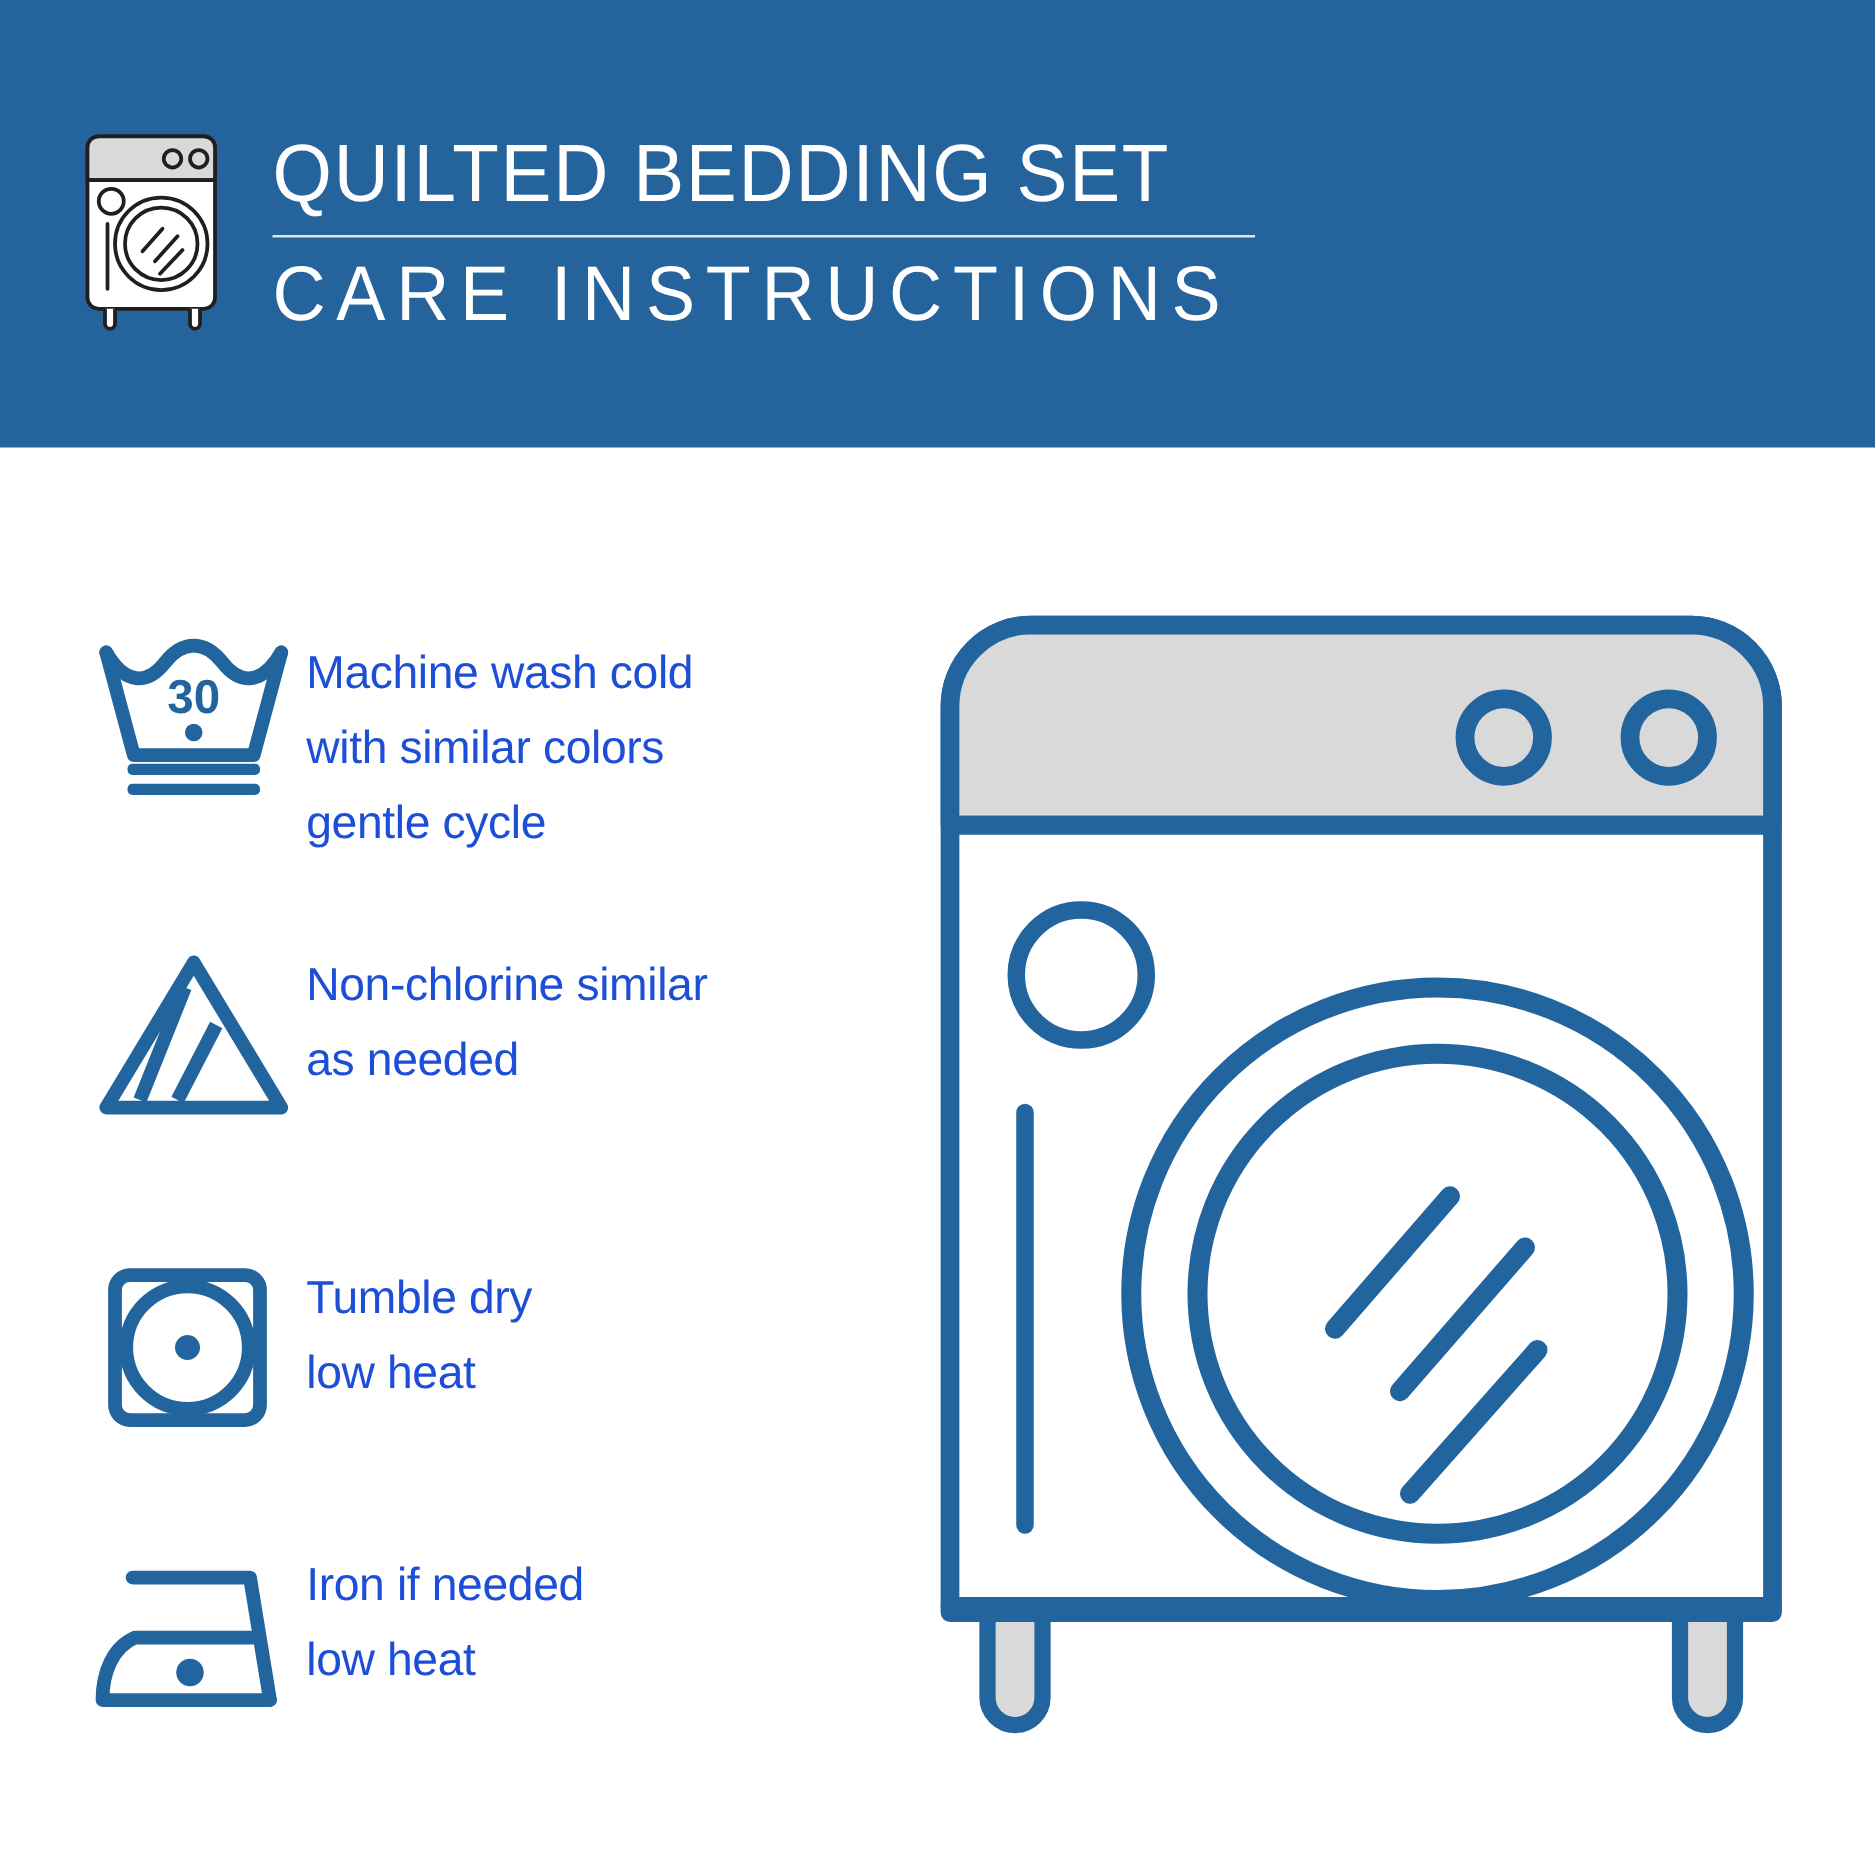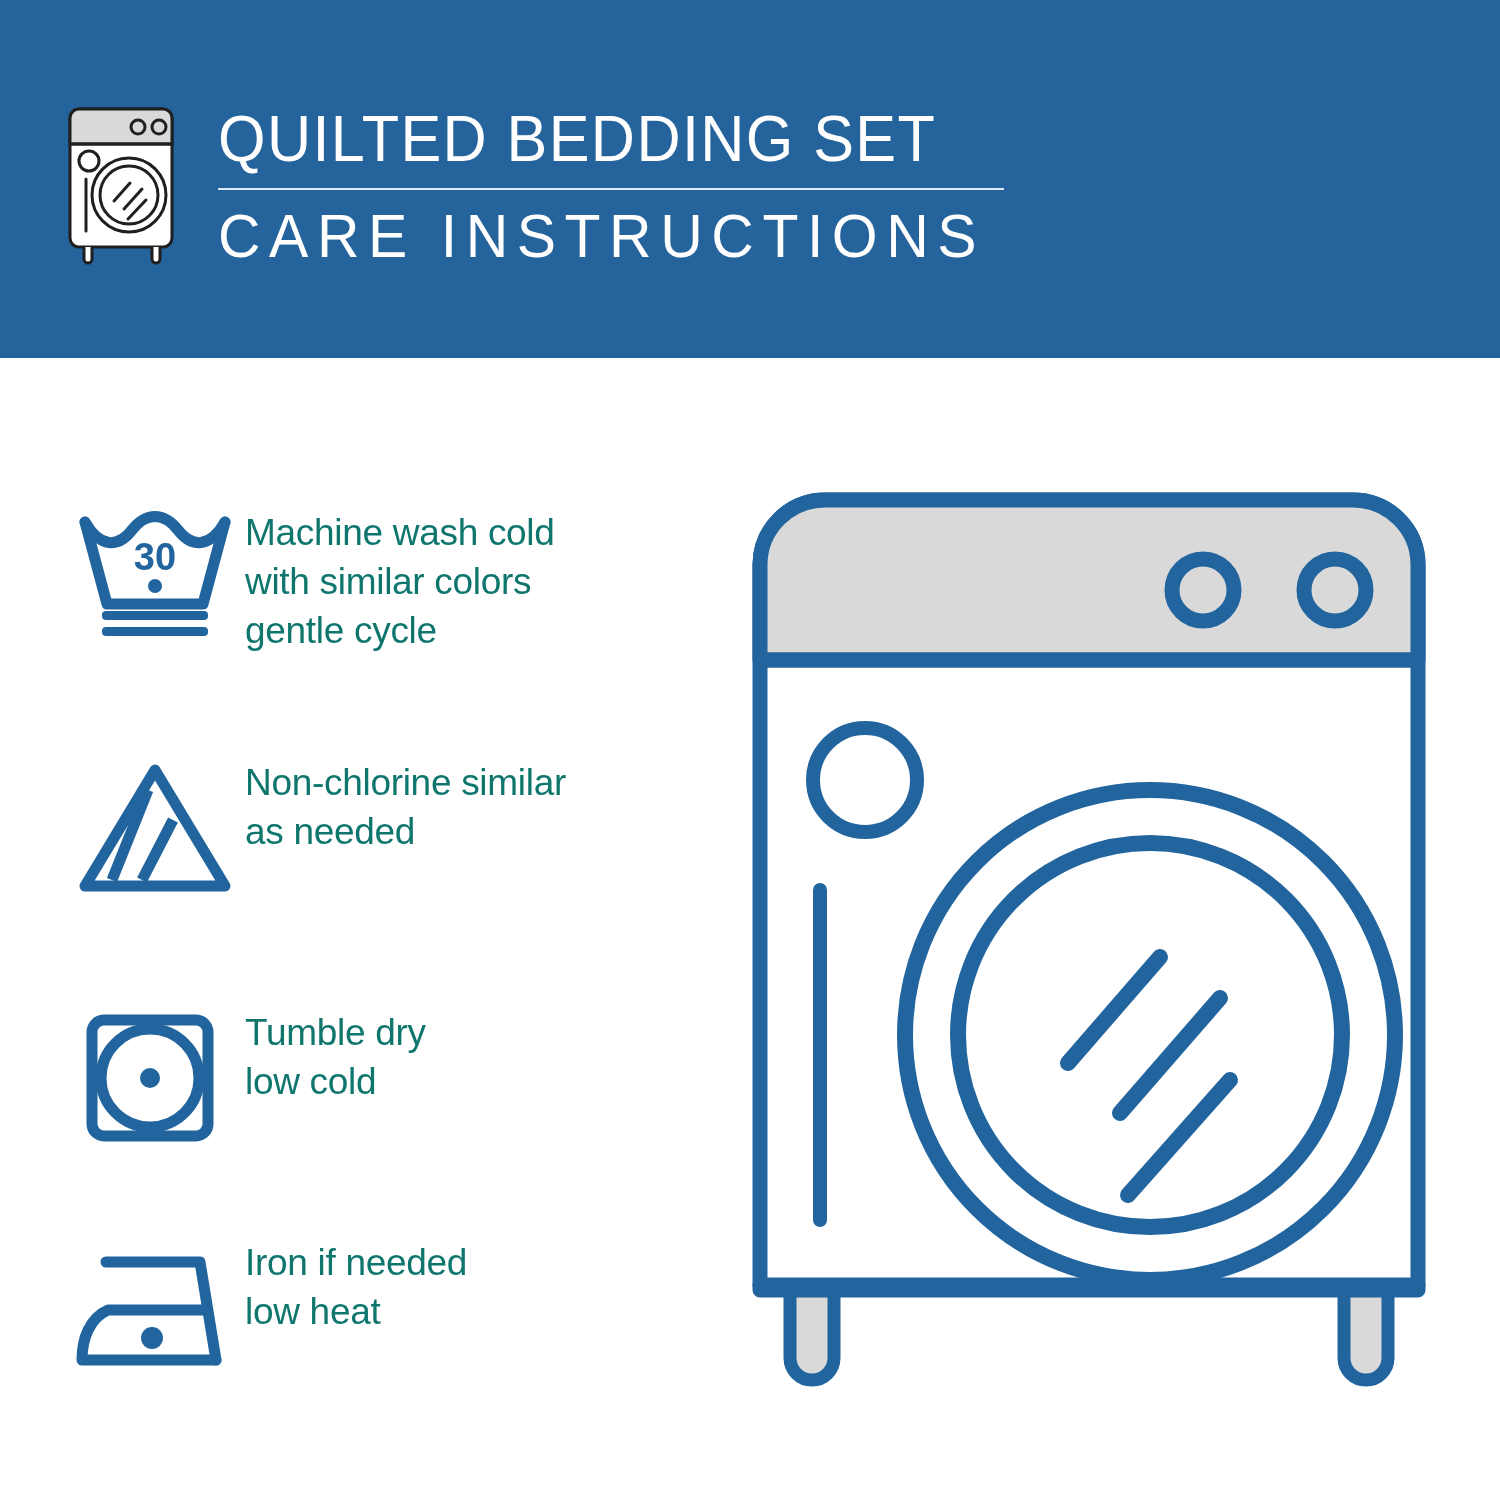--- a/index.html
+++ b/index.html
@@ -98,22 +98,22 @@
     flex: 0 0 175px;
     display: flex;
     align-items: center;
     justify-content: flex-start;
   }
 
   .care-row-text {
     flex: 1 1 auto;
     font-family: "Liberation Sans", sans-serif;
     font-size: 37px;
-    line-height: 49px;
-    color: #0f766e;
+    line-height: 60px;
+    color: #1d4ed8;
     letter-spacing: -0.3px;
     white-space: pre-line;
   }
 
   #care-row-0 { top: 150px; }
   #care-row-1 { top: 400px; }
   #care-row-2 { top: 650px; }
   #care-row-3 { top: 880px; }
 
   
@@ -209,21 +209,21 @@
 
     <div class="care-row" id="care-row-2">
       <div class="care-row-icon">
         <svg viewBox="0 0 170 140" width="170" height="140">
           <rect x="22" y="12" width="116" height="116" rx="12" ry="12" fill="none" stroke="#22659e" stroke-width="11"></rect>
           <circle cx="80" cy="70" r="49" fill="none" stroke="#22659e" stroke-width="11"></circle>
           <circle cx="80" cy="70" r="10" fill="#22659e"></circle>
         </svg>
       </div>
       <div class="care-row-text">Tumble dry
-low cold</div>
+low heat</div>
     </div>
 
     <div class="care-row" id="care-row-3">
       <div class="care-row-icon">
         <svg viewBox="0 0 170 140" width="170" height="140">
 
           <path d="M36 24 L 130 24 L 146 122" fill="none" stroke="#22659e" stroke-width="11" stroke-linecap="round" stroke-linejoin="round"></path>
 
           <path d="M137 72 L 38 72 C 20 80, 12 100, 12 122 L 146 122" fill="none" stroke="#22659e" stroke-width="11" stroke-linecap="round" stroke-linejoin="round"></path>
 

